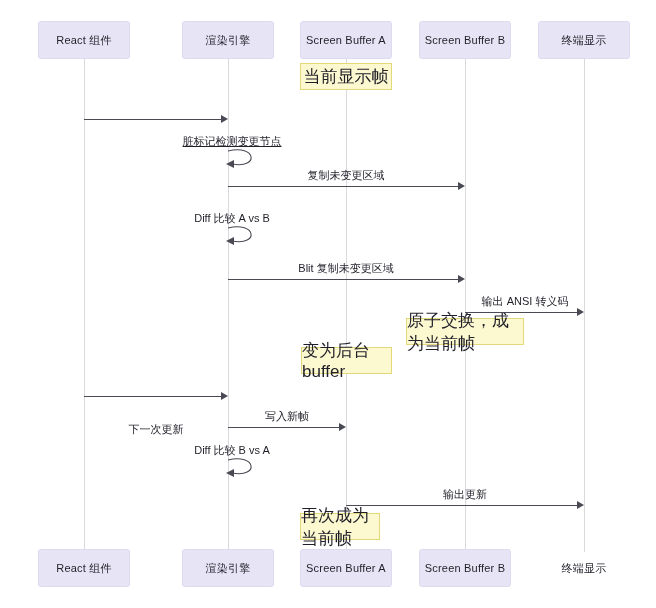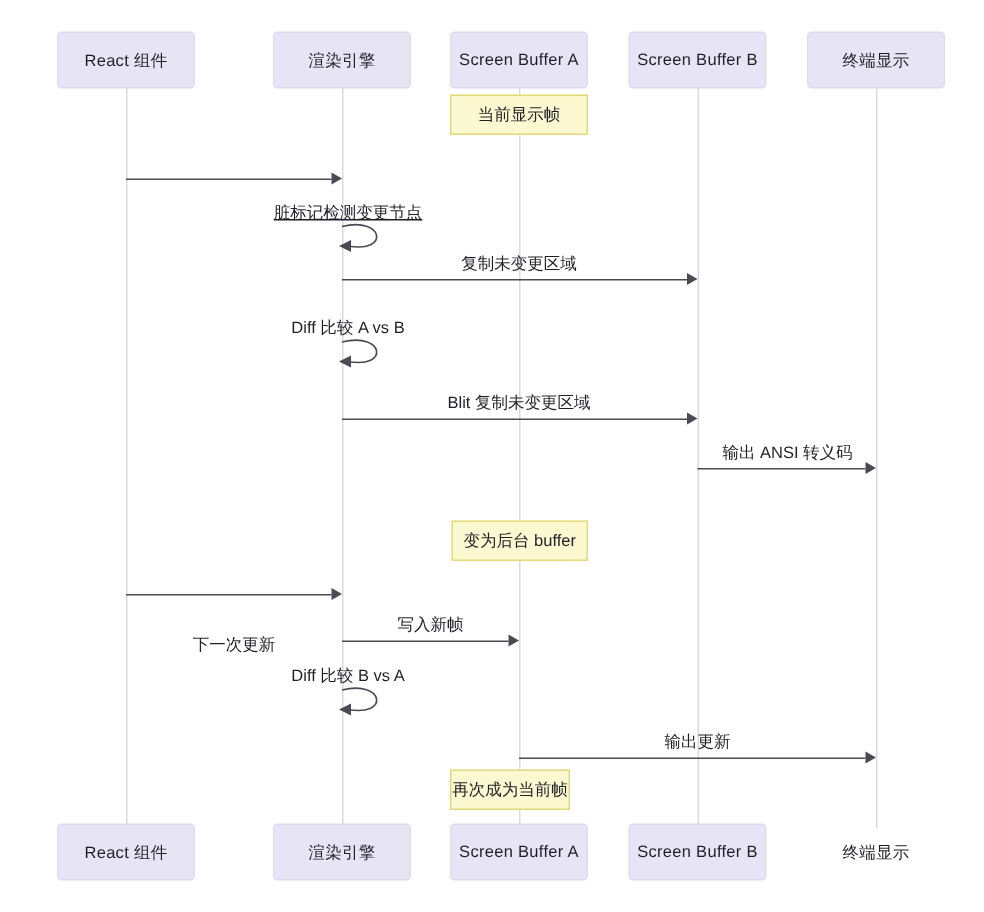--- a/index.html
+++ b/index.html
@@ -28,21 +28,21 @@
   }
   .actor-box.plain{
     background:transparent;border:none;
   }
 
   .note{
     position:absolute;
     background:#fcf8d0;
     border:1px solid #e3d87a;
     display:flex;align-items:center;justify-content:center;
-    font-size:11px;color:#1f1f28;
+    font-size:17px;color:#1f1f28;
     box-sizing:border-box;
   }
 
   .msg-line{
     position:absolute;height:1px;background:#4a4a55;
   }
   .msg-head{
     position:absolute;width:0;height:0;
     border-top:4px solid transparent;
     border-bottom:4px solid transparent;
@@ -74,20 +74,21 @@
   <div class="actor-box" style="left:419px;top:21px;width:92px;height:38px;">Screen Buffer B</div>
   <div class="actor-box" style="left:538px;top:21px;width:92px;height:38px;">终端显示</div>
 
   <div class="actor-box" style="left:38px;top:549px;width:92px;height:38px;">React 组件</div>
   <div class="actor-box" style="left:182px;top:549px;width:92px;height:38px;">渲染引擎</div>
   <div class="actor-box" style="left:300px;top:549px;width:92px;height:38px;">Screen Buffer A</div>
   <div class="actor-box" style="left:419px;top:549px;width:92px;height:38px;">Screen Buffer B</div>
   <div class="actor-box plain" style="left:538px;top:549px;width:92px;height:38px;">终端显示</div>
 
   <div class="note" style="left:300px;top:63px;width:92px;height:27px;">当前显示帧</div>
+  <div class="note" style="left:406px;top:318px;width:118px;height:27px;">原子交换，成为当前帧</div>
   <div class="note" style="left:301px;top:347px;width:91px;height:27px;">变为后台 buffer</div>
   <div class="note" style="left:300px;top:513px;width:80px;height:27px;">再次成为当前帧</div>
 
   <div class="msg-line" style="left:84px;top:119px;width:137px;"></div>
   <div class="msg-head" style="left:221px;top:115px;"></div>
 
   <div class="msg-label" style="left:232px;top:134px;text-decoration:underline;">脏标记检测变更节点</div>
   <div class="selfloop" style="left:222px;top:145px;">
     <svg width="44" height="26" viewBox="0 0 44 26">
       <path d="M6 6 C 34 -1, 38 24, 10 19" fill="none" stroke="#4a4a55" stroke-width="1.1"></path>

